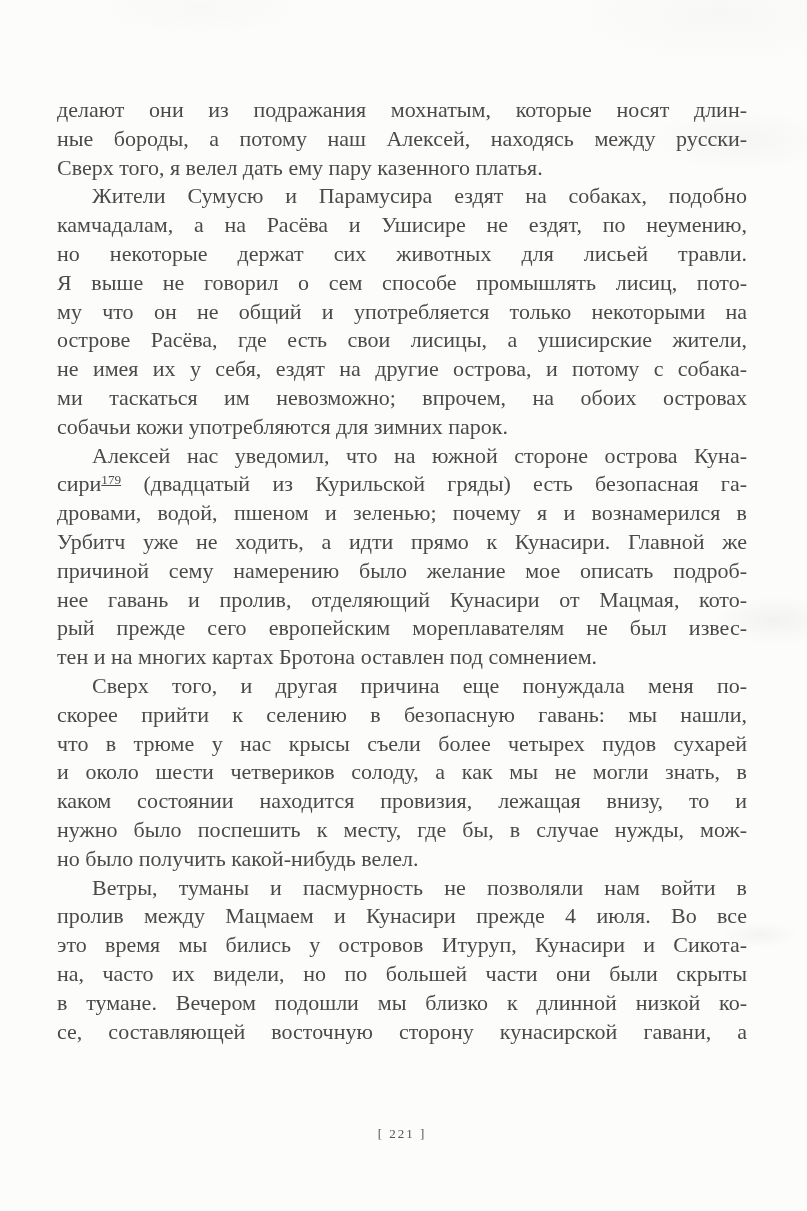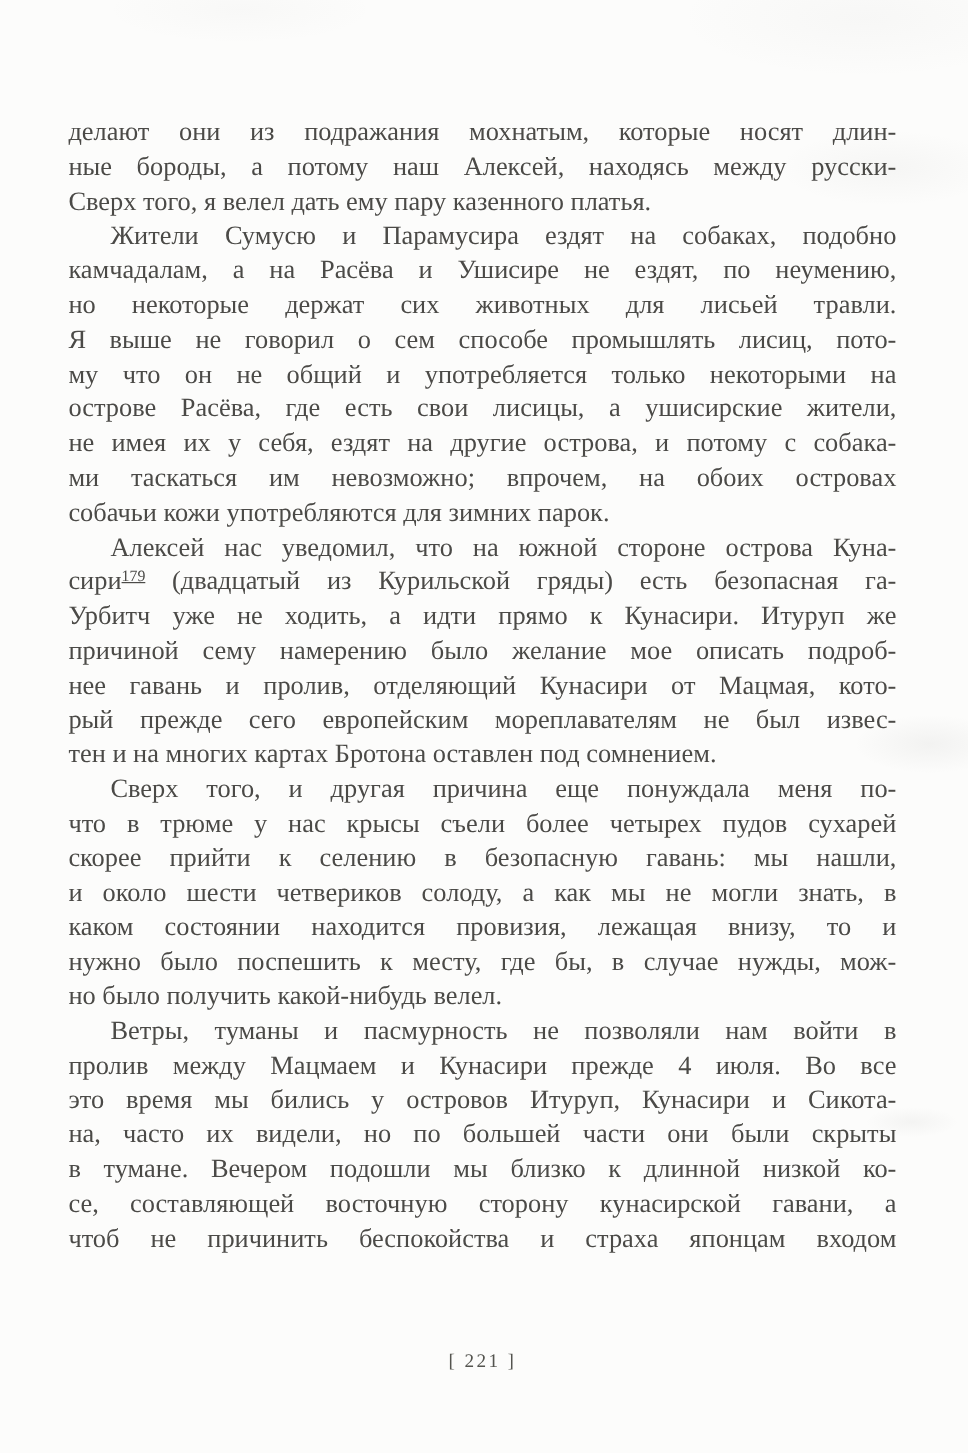--- a/index.html
+++ b/index.html
@@ -54,21 +54,21 @@
     position: relative;
     top: -0.55em;
     text-decoration: underline;
   }
   .page-number {
     position: absolute;
     left: 57px;
     top: 1126px;
     width: 690px;
     text-align: center;
-    font-size: 16px;
+    font-size: 13px;
     letter-spacing: 2px;
     color: #54544f;
   }
 </style>
 </head>
 <body>
 
 <div class="page" style="--ink: #4b4a47; background-color: rgb(252, 252, 251);">
   <div class="text-block">
       <div class="paragraph">
@@ -83,39 +83,39 @@
         <div class="line"><span>Я выше не говорил о сем способе промышлять лисиц, пото-</span></div>
         <div class="line"><span>му что он не общий и употребляется только некоторыми на</span></div>
         <div class="line"><span>острове Расёва, где есть свои лисицы, а ушисирские жители,</span></div>
         <div class="line"><span>не имея их у себя, ездят на другие острова, и потому с собака-</span></div>
         <div class="line"><span>ми таскаться им невозможно; впрочем, на обоих островах</span></div>
         <div class="line lastline"><span>собачьи кожи употребляются для зимних парок.</span></div>
       </div>
       <div class="paragraph">
         <div class="line indent"><span>Алексей нас уведомил, что на южной стороне острова Куна-</span></div>
         <div class="line"><span>сири</span><sup>179</sup><span> (двадцатый из Курильской гряды) есть безопасная га-</span></div>
-        <div class="line"><span>Урбитч уже не ходить, а идти прямо к Кунасири. Итуруп же</span></div>
+        <div class="line"><span>дровами, водой, пшеном и зеленью; почему я и вознамерился в</span></div>
+        <div class="line"><span>Урбитч уже не ходить, а идти прямо к Кунасири. Главной же</span></div>
         <div class="line"><span>причиной сему намерению было желание мое описать подроб-</span></div>
         <div class="line"><span>нее гавань и пролив, отделяющий Кунасири от Мацмая, кото-</span></div>
         <div class="line"><span>рый прежде сего европейским мореплавателям не был извес-</span></div>
         <div class="line lastline"><span>тен и на многих картах Бротона оставлен под сомнением.</span></div>
       </div>
       <div class="paragraph">
         <div class="line indent"><span>Сверх того, и другая причина еще понуждала меня по-</span></div>
+        <div class="line"><span>скорее прийти к селению в безопасную гавань: мы нашли,</span></div>
         <div class="line"><span>что в трюме у нас крысы съели более четырех пудов сухарей</span></div>
-        <div class="line"><span>скорее прийти к селению в безопасную гавань: мы нашли,</span></div>
         <div class="line"><span>и около шести четвериков солоду, а как мы не могли знать, в</span></div>
         <div class="line"><span>каком состоянии находится провизия, лежащая внизу, то и</span></div>
         <div class="line"><span>нужно было поспешить к месту, где бы, в случае нужды, мож-</span></div>
         <div class="line lastline"><span>но было получить какой-нибудь велел.</span></div>
       </div>
       <div class="paragraph">
         <div class="line indent"><span>Ветры, туманы и пасмурность не позволяли нам войти в</span></div>
         <div class="line"><span>пролив между Мацмаем и Кунасири прежде 4 июля. Во все</span></div>
         <div class="line"><span>это время мы бились у островов Итуруп, Кунасири и Сикота-</span></div>
         <div class="line"><span>на, часто их видели, но по большей части они были скрыты</span></div>
         <div class="line"><span>в тумане. Вечером подошли мы близко к длинной низкой ко-</span></div>
         <div class="line"><span>се, составляющей восточную сторону кунасирской гавани, а</span></div>
-        <div class="line"><span>чтоб не причинить беспокойства и страха японцам входом</span></div>
       </div>
     </div>
   <div class="page-number">[ 221 ]</div>
 </div>
 
 </body></html>

